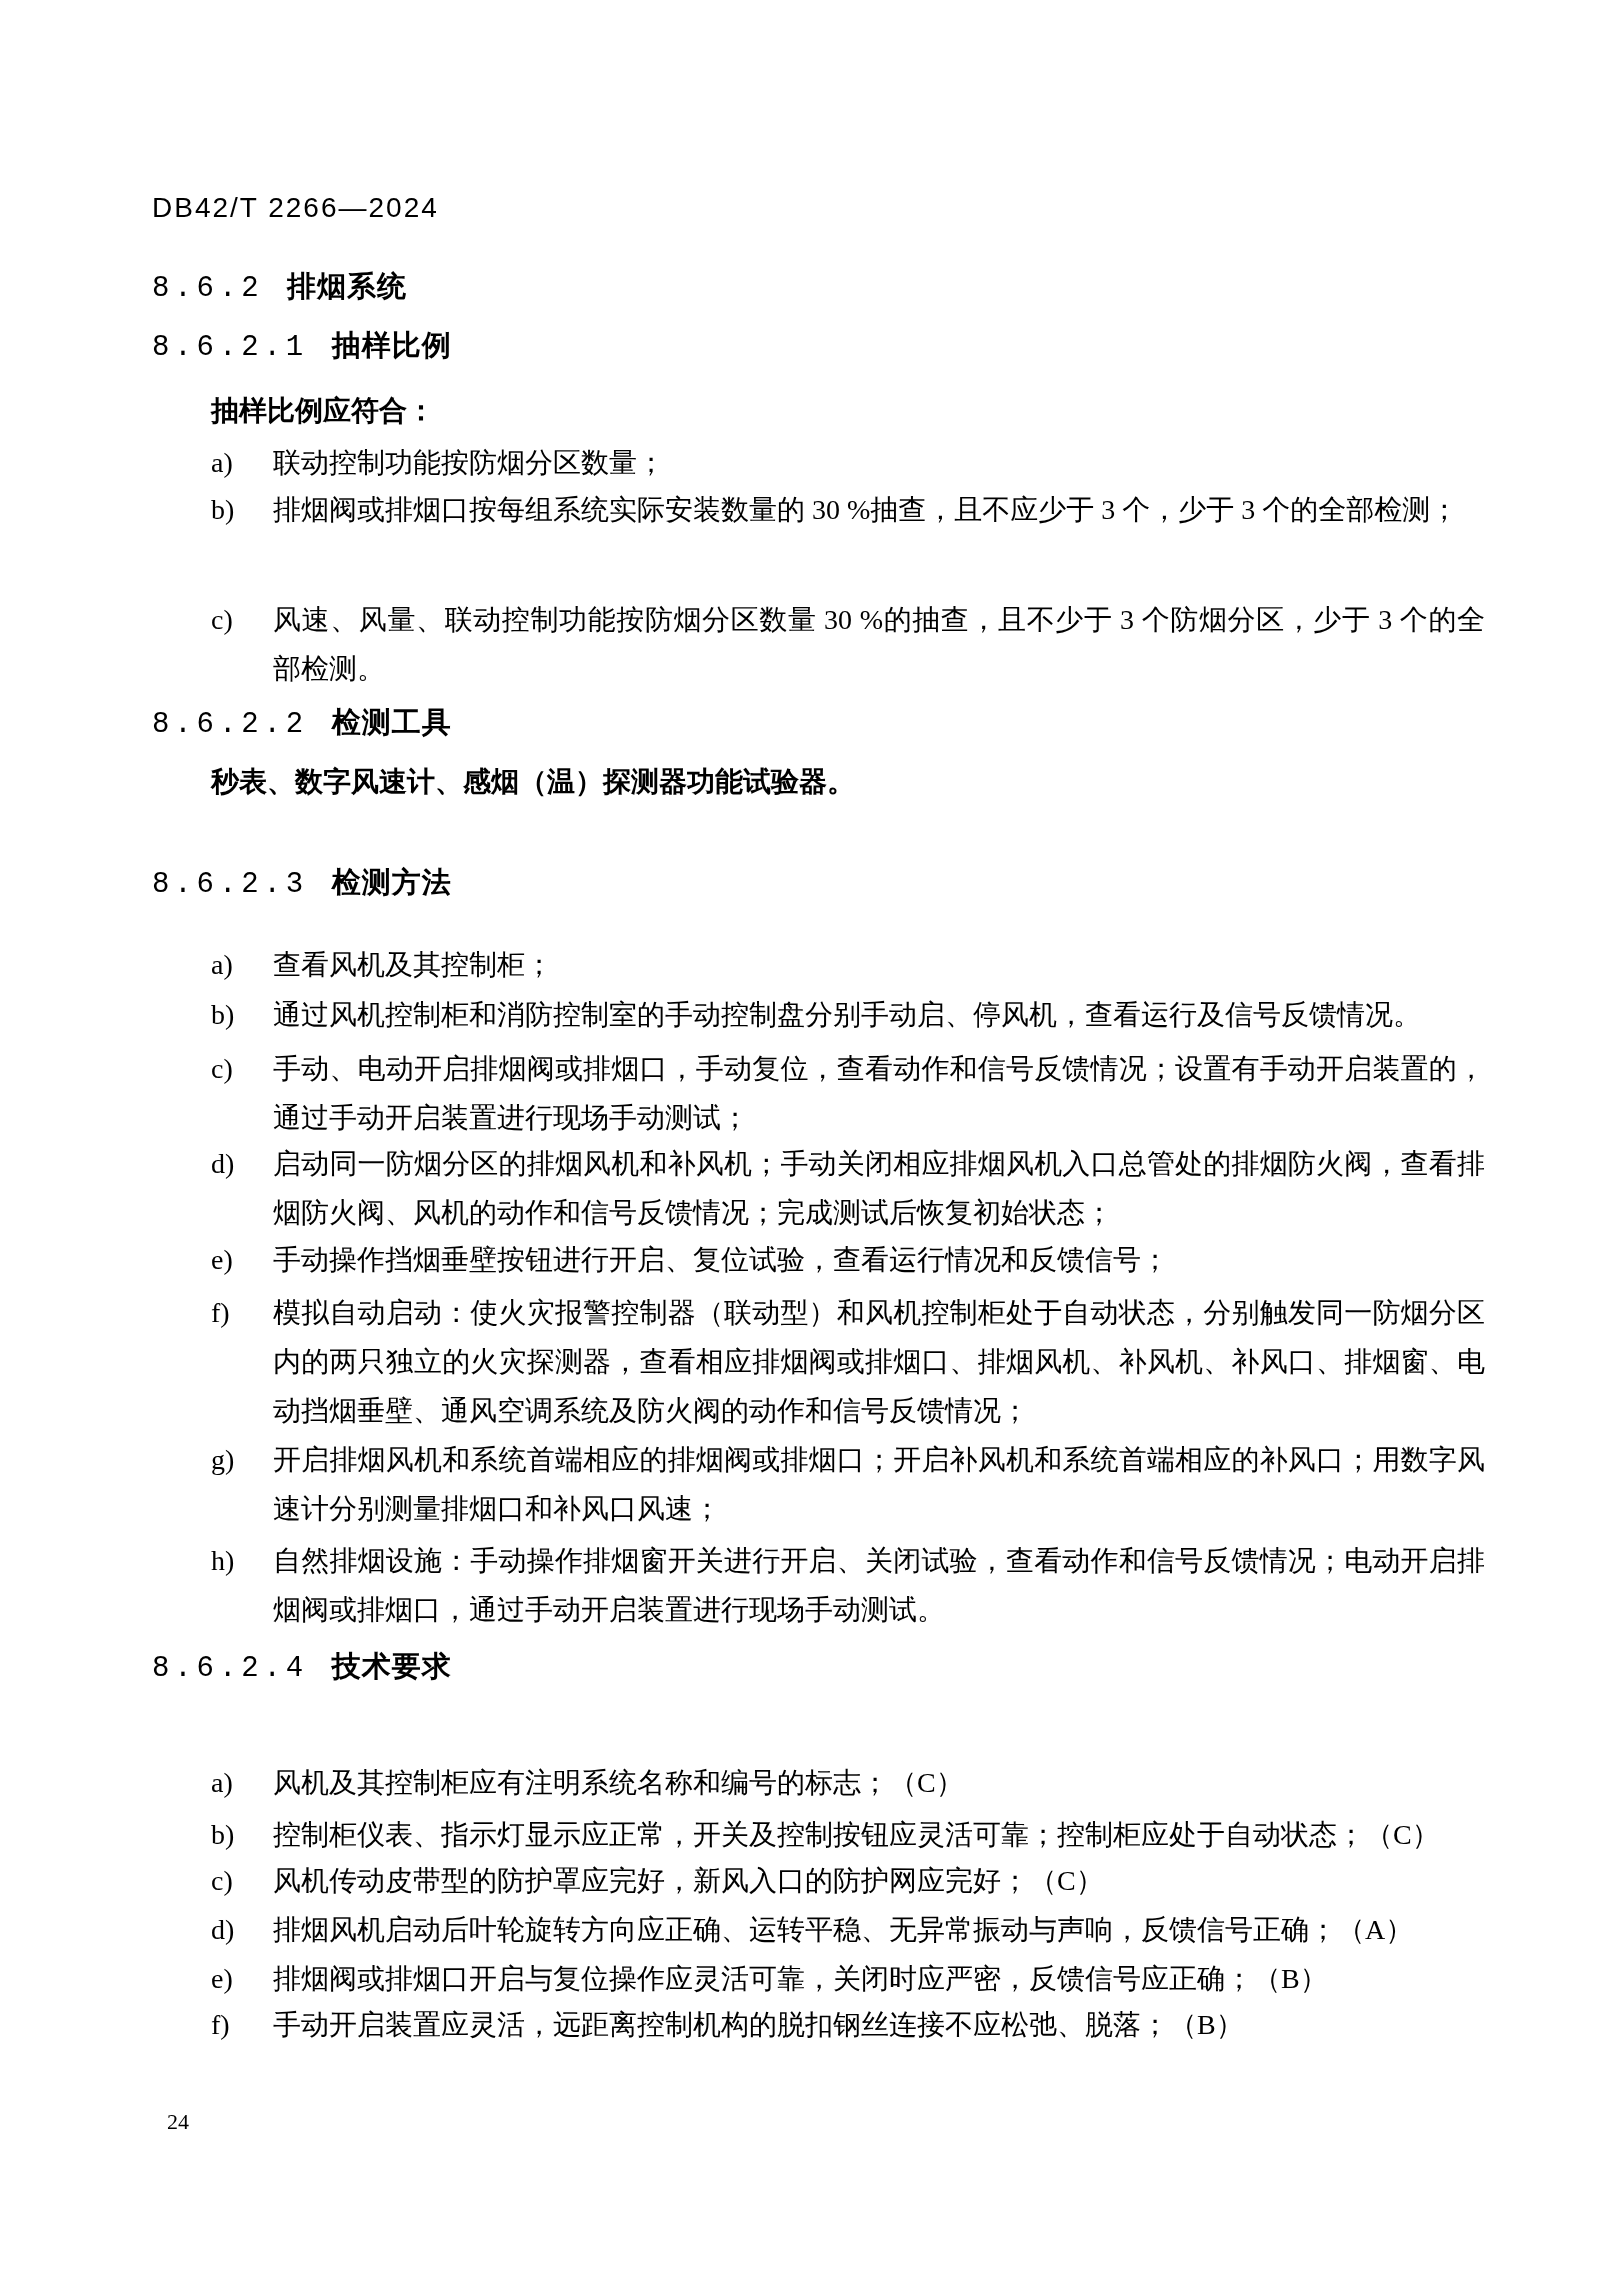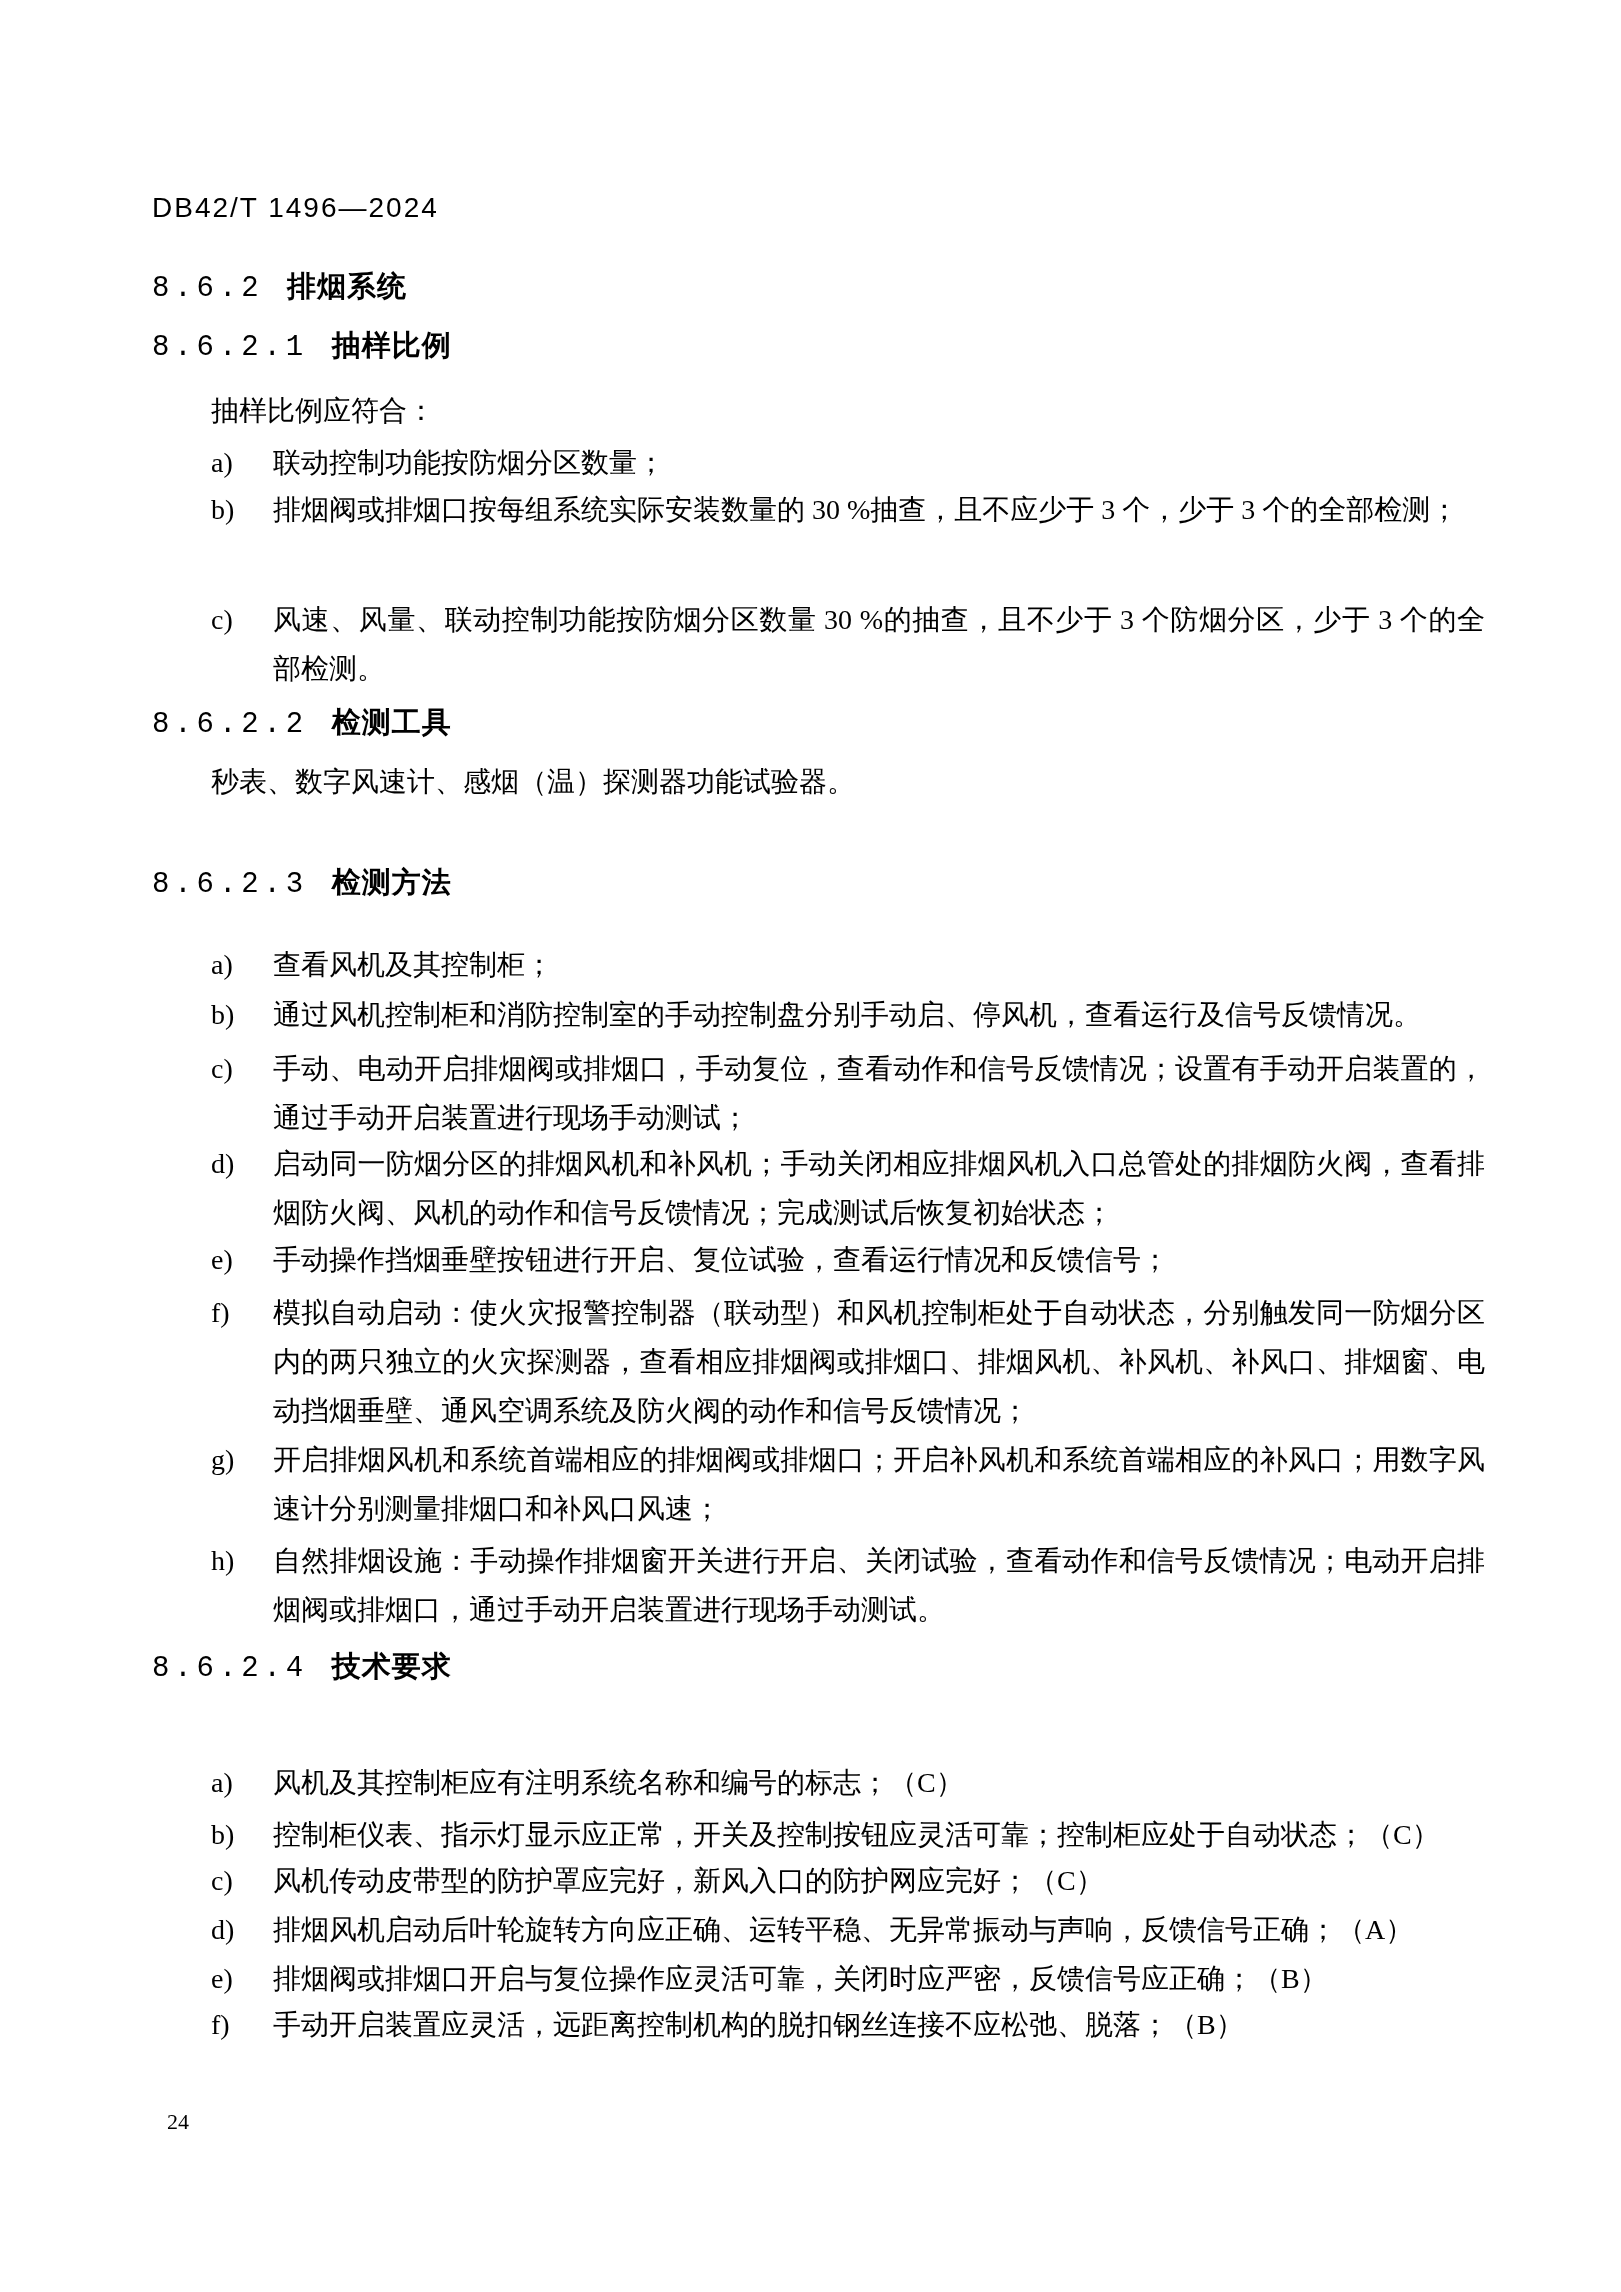--- a/index.html
+++ b/index.html
@@ -44,20 +44,21 @@
     font-weight: 700;
     margin-left: 23.5px;
     letter-spacing: 1px;
   }
 
   .para {
     left: 211px;
     width: 1274px;
     line-height: 49px;
     text-align: justify;
+    font-weight: bold;
   }
 
   .li {
     left: 211px;
     width: 1274px;
     display: flex;
     line-height: 49px;
   }
   .li .li-marker {
     flex: 0 0 62px;
@@ -72,21 +73,21 @@
     left: 167px;
     font-size: 22px;
     line-height: 29px;
   }
 </style>
 </head>
 <body>
 
 <div class="page">
 
-  <div class="abs doc-number" style="top:188px;">DB42/T 1496—2024</div>
+  <div class="abs doc-number" style="top:188px;">DB42/T 2266—2024</div>
 
   <div class="abs heading" style="top:269px;">
     <span class="h-num">8.6.2</span><span class="h-title">排烟系统</span>
   </div>
 
   <div class="abs heading" style="top:328px;text-align:right;">
     <span class="h-num">8.6.2.1</span><span class="h-title">抽样比例</span>
   </div>
 
   <div class="abs para" style="top:386px;">抽样比例应符合：</div>

